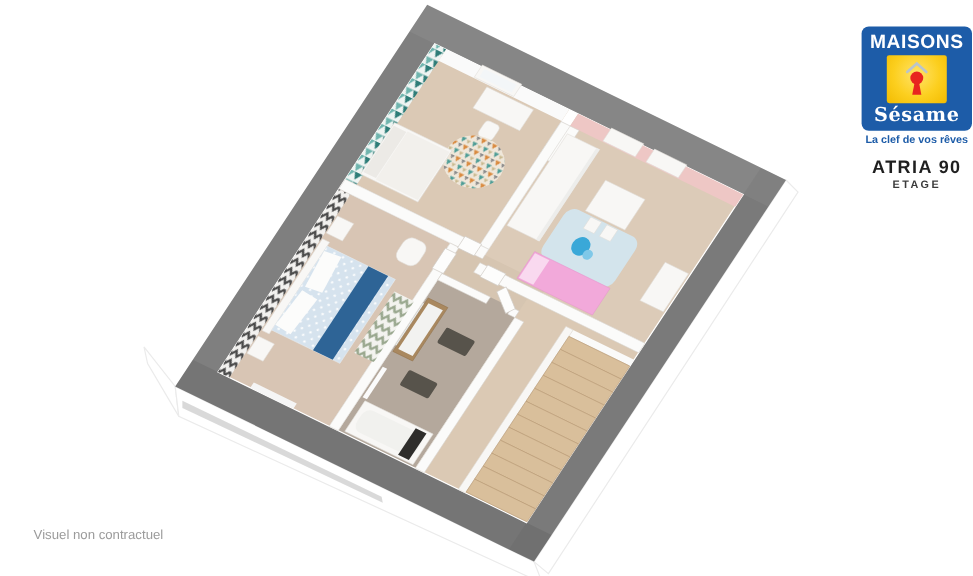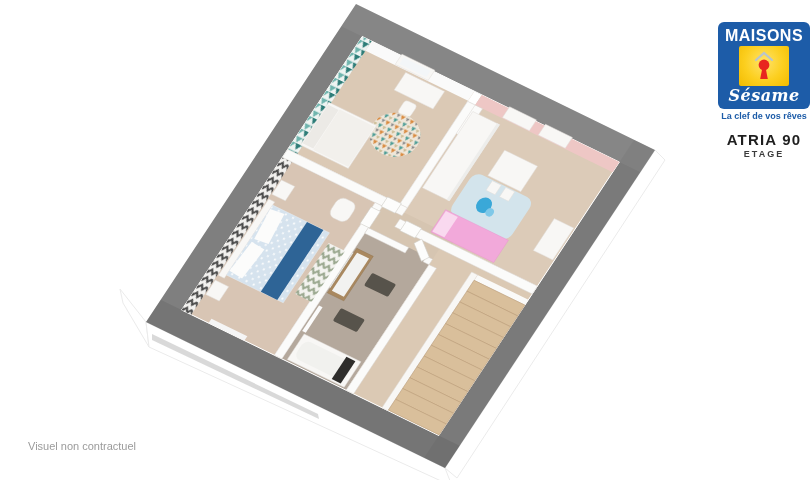--- a/index.html
+++ b/index.html
@@ -8,21 +8,21 @@
   svg .w{fill:var(--wall-white,#fbfbfa);stroke:var(--wall-outline,#d8d5d0);stroke-width:.5;vector-effect:non-scaling-stroke;}
   svg .f{fill:#f8f7f5;stroke:#e0ddd8;stroke-width:.5;vector-effect:non-scaling-stroke;}
   svg .door{fill:#fdfdfc;stroke:#cfccc6;stroke-width:.6;vector-effect:non-scaling-stroke;}
   svg .tread{fill:var(--stair-wood,#d9bf9b);stroke:var(--stair-edge,#b99b76);stroke-width:.5;vector-effect:non-scaling-stroke;}
   .logo{position:absolute;left:718px;top:22px;width:92px;height:87px;background:var(--brand-blue,#1d5ca8);
         border-radius:6px;display:flex;flex-direction:column;align-items:center;text-align:right;}
   .logo-maisons{color:#fff;font-weight:bold;font-size:16px;letter-spacing:.5px;margin-top:5px;line-height:17px;}
   .logo-yellow{width:50px;height:40px;margin-top:2px;border-radius:2px;
         background:radial-gradient(circle at 50% 40%, #ffe36a 0%, #fccf1f 55%, #f2bb00 100%);
         display:flex;align-items:center;justify-content:center;}
-  .logo-sesame{color:#fff;font-family:"DejaVu Serif",serif;font-style:italic;font-weight:bold;
+  .logo-sesame{color:#fff;font-family:"DejaVu Serif",serif;font-weight:bold;
         font-size:16px;letter-spacing:.5px;line-height:20px;}
   .tagline{position:absolute;left:706px;top:111px;width:116px;text-align:center;
         color:var(--brand-blue,#1d5ca8);font-size:9px;font-weight:bold;}
   .model-title{position:absolute;left:702px;top:131px;width:124px;text-align:center;
         color:var(--text-dark,#1f1f1f);font-size:15px;font-weight:bold;letter-spacing:1.2px;}
   .model-floor{position:absolute;left:702px;top:149px;width:124px;text-align:center;
         color:var(--text-medium,#3c3c3c);font-size:9px;font-weight:bold;letter-spacing:2px;}
   .disclaimer{position:absolute;left:28px;top:440px;color:var(--text-light,#9b9b9b);font-size:11px;}
 </style>
 </head>

